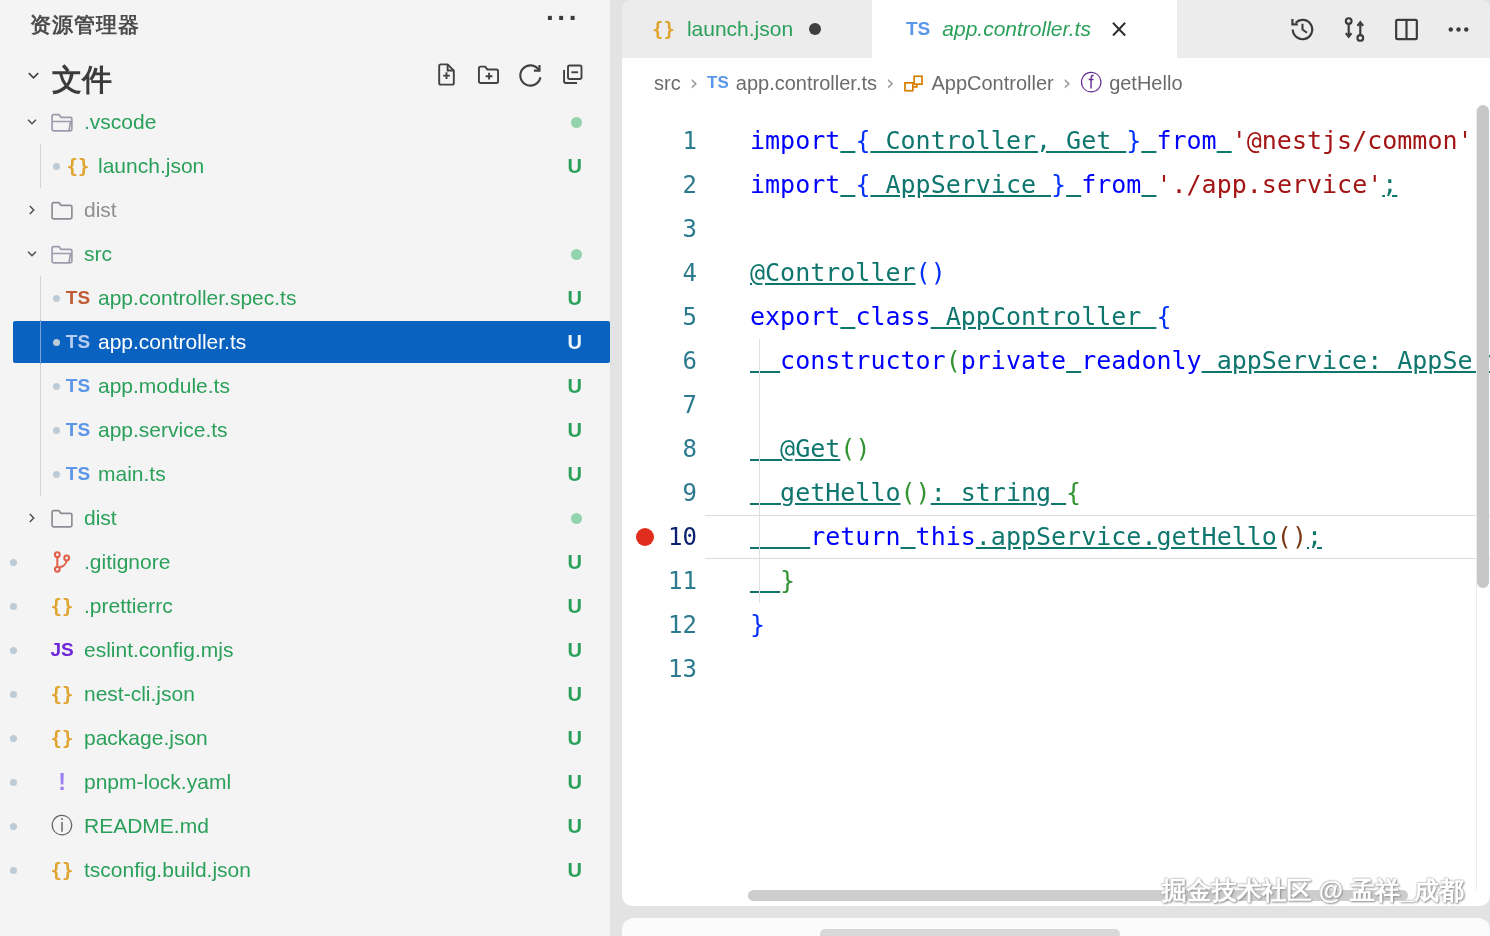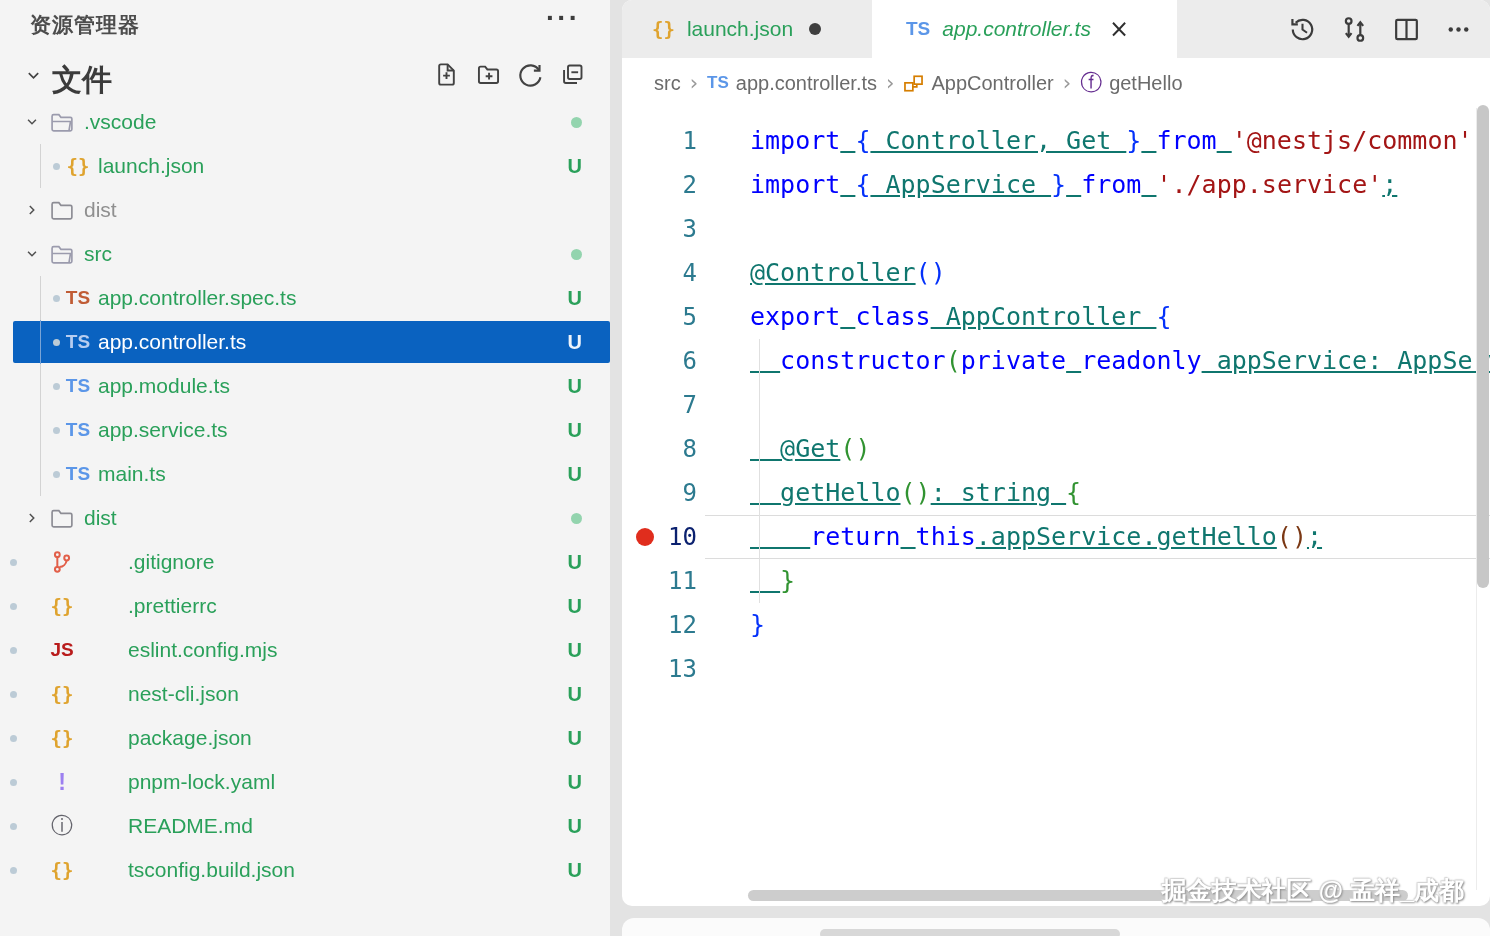--- a/index.html
+++ b/index.html
@@ -20,40 +20,40 @@
   .sb-sec-actions{position:absolute;right:24px;top:13px;display:flex;gap:15px;}
   .sb-sec-actions .act{width:27px;height:27px;cursor:pointer;}
   
   #tree{position:absolute;left:0;top:100px;right:0;bottom:0;overflow:hidden;}
   .row{position:relative;height:44px;cursor:pointer;padding-left:28px;}
   .row .chev{position:absolute;left:25px;top:15px;}
   .row .ficon{position:absolute;left:46px;top:0;width:32px;height:44px;display:flex;align-items:center;justify-content:center;}
   .row .flabel{position:absolute;left:84px;top:0;line-height:44px;font-size:21px;}
   .row.rootfile .fdot{position:absolute;left:10px;top:19px;}
   .row.rootfile .ficon{left:46px;}
-  .row.rootfile .flabel{left:84px;margin-left:44px;}
+  .row.rootfile .flabel{left:84px;}
   .row.child .guide{position:absolute;left:40px;top:0;bottom:0;width:1px;background:#d3d3d3;}
   .row.child .fdot{position:absolute;left:53px;top:19px;}
   .row.child .ficon{left:62px;}
   .row.child .flabel{left:98px;}
   .fdot{width:7px;height:7px;border-radius:50%;background:#bccbd6;}
   .flabel.c-green{color:#2aa05a;}
   .flabel.c-gray{color:#8f8f8f;}
   .flabel.c-white{color:#ffffff;}
   .badge-u{position:absolute;right:28px;top:0;line-height:44px;font-size:20px;color:#2aa05a;font-weight:bold;}
   .badge-dot{position:absolute;right:28px;top:17px;width:11px;height:11px;border-radius:50%;background:#93d4ae;}
   .row.selected::before{content:"";position:absolute;left:13px;right:0;top:1px;bottom:1px;background:#0a62c0;border-radius:2px;}
   .row.selected *{z-index:1;}
   .row.selected .badge-u{color:#eef4fb;}
   .row.selected .guide{background:#7aa4d6;}
   .ic-braces{font-family:"DejaVu Sans Mono",monospace;font-weight:bold;font-size:19px;color:#dfa32e;}
   .ic-ts{font-family:"Liberation Sans",sans-serif;font-weight:bold;font-size:19px;color:#5b96e8;}
   .ic-ts.spec{color:#c05c35;}
   .ic-ts.sel{color:#b7cdf0;}
-  .ic-js{font-family:"Liberation Sans",sans-serif;font-weight:bold;font-size:19px;color:#b91c1c;}
+  .ic-js{font-family:"Liberation Sans",sans-serif;font-weight:bold;font-size:19px;color:#6d28d9;}
   .ic-excl{font-weight:bold;font-size:23px;color:#9c7ff0;}
   .ic-info{font-size:22px;color:#63636b;line-height:1;}
   
   #editor-card{position:absolute;left:622px;top:0;width:868px;height:906px;background:#ffffff;border-radius:10px;overflow:hidden;}
   #tabbar{position:absolute;left:0;top:0;right:0;height:58px;background:#ececec;display:flex;}
   .tab{display:flex;align-items:center;height:58px;cursor:pointer;}
   .tab .tlabel{font-size:21px;color:#2aa05a;margin-left:12px;}
   .tab.active{background:#ffffff;}
   .tab.active .tlabel{font-style:italic;}
   .tab1{width:250px;padding-left:30px;box-sizing:border-box;}

